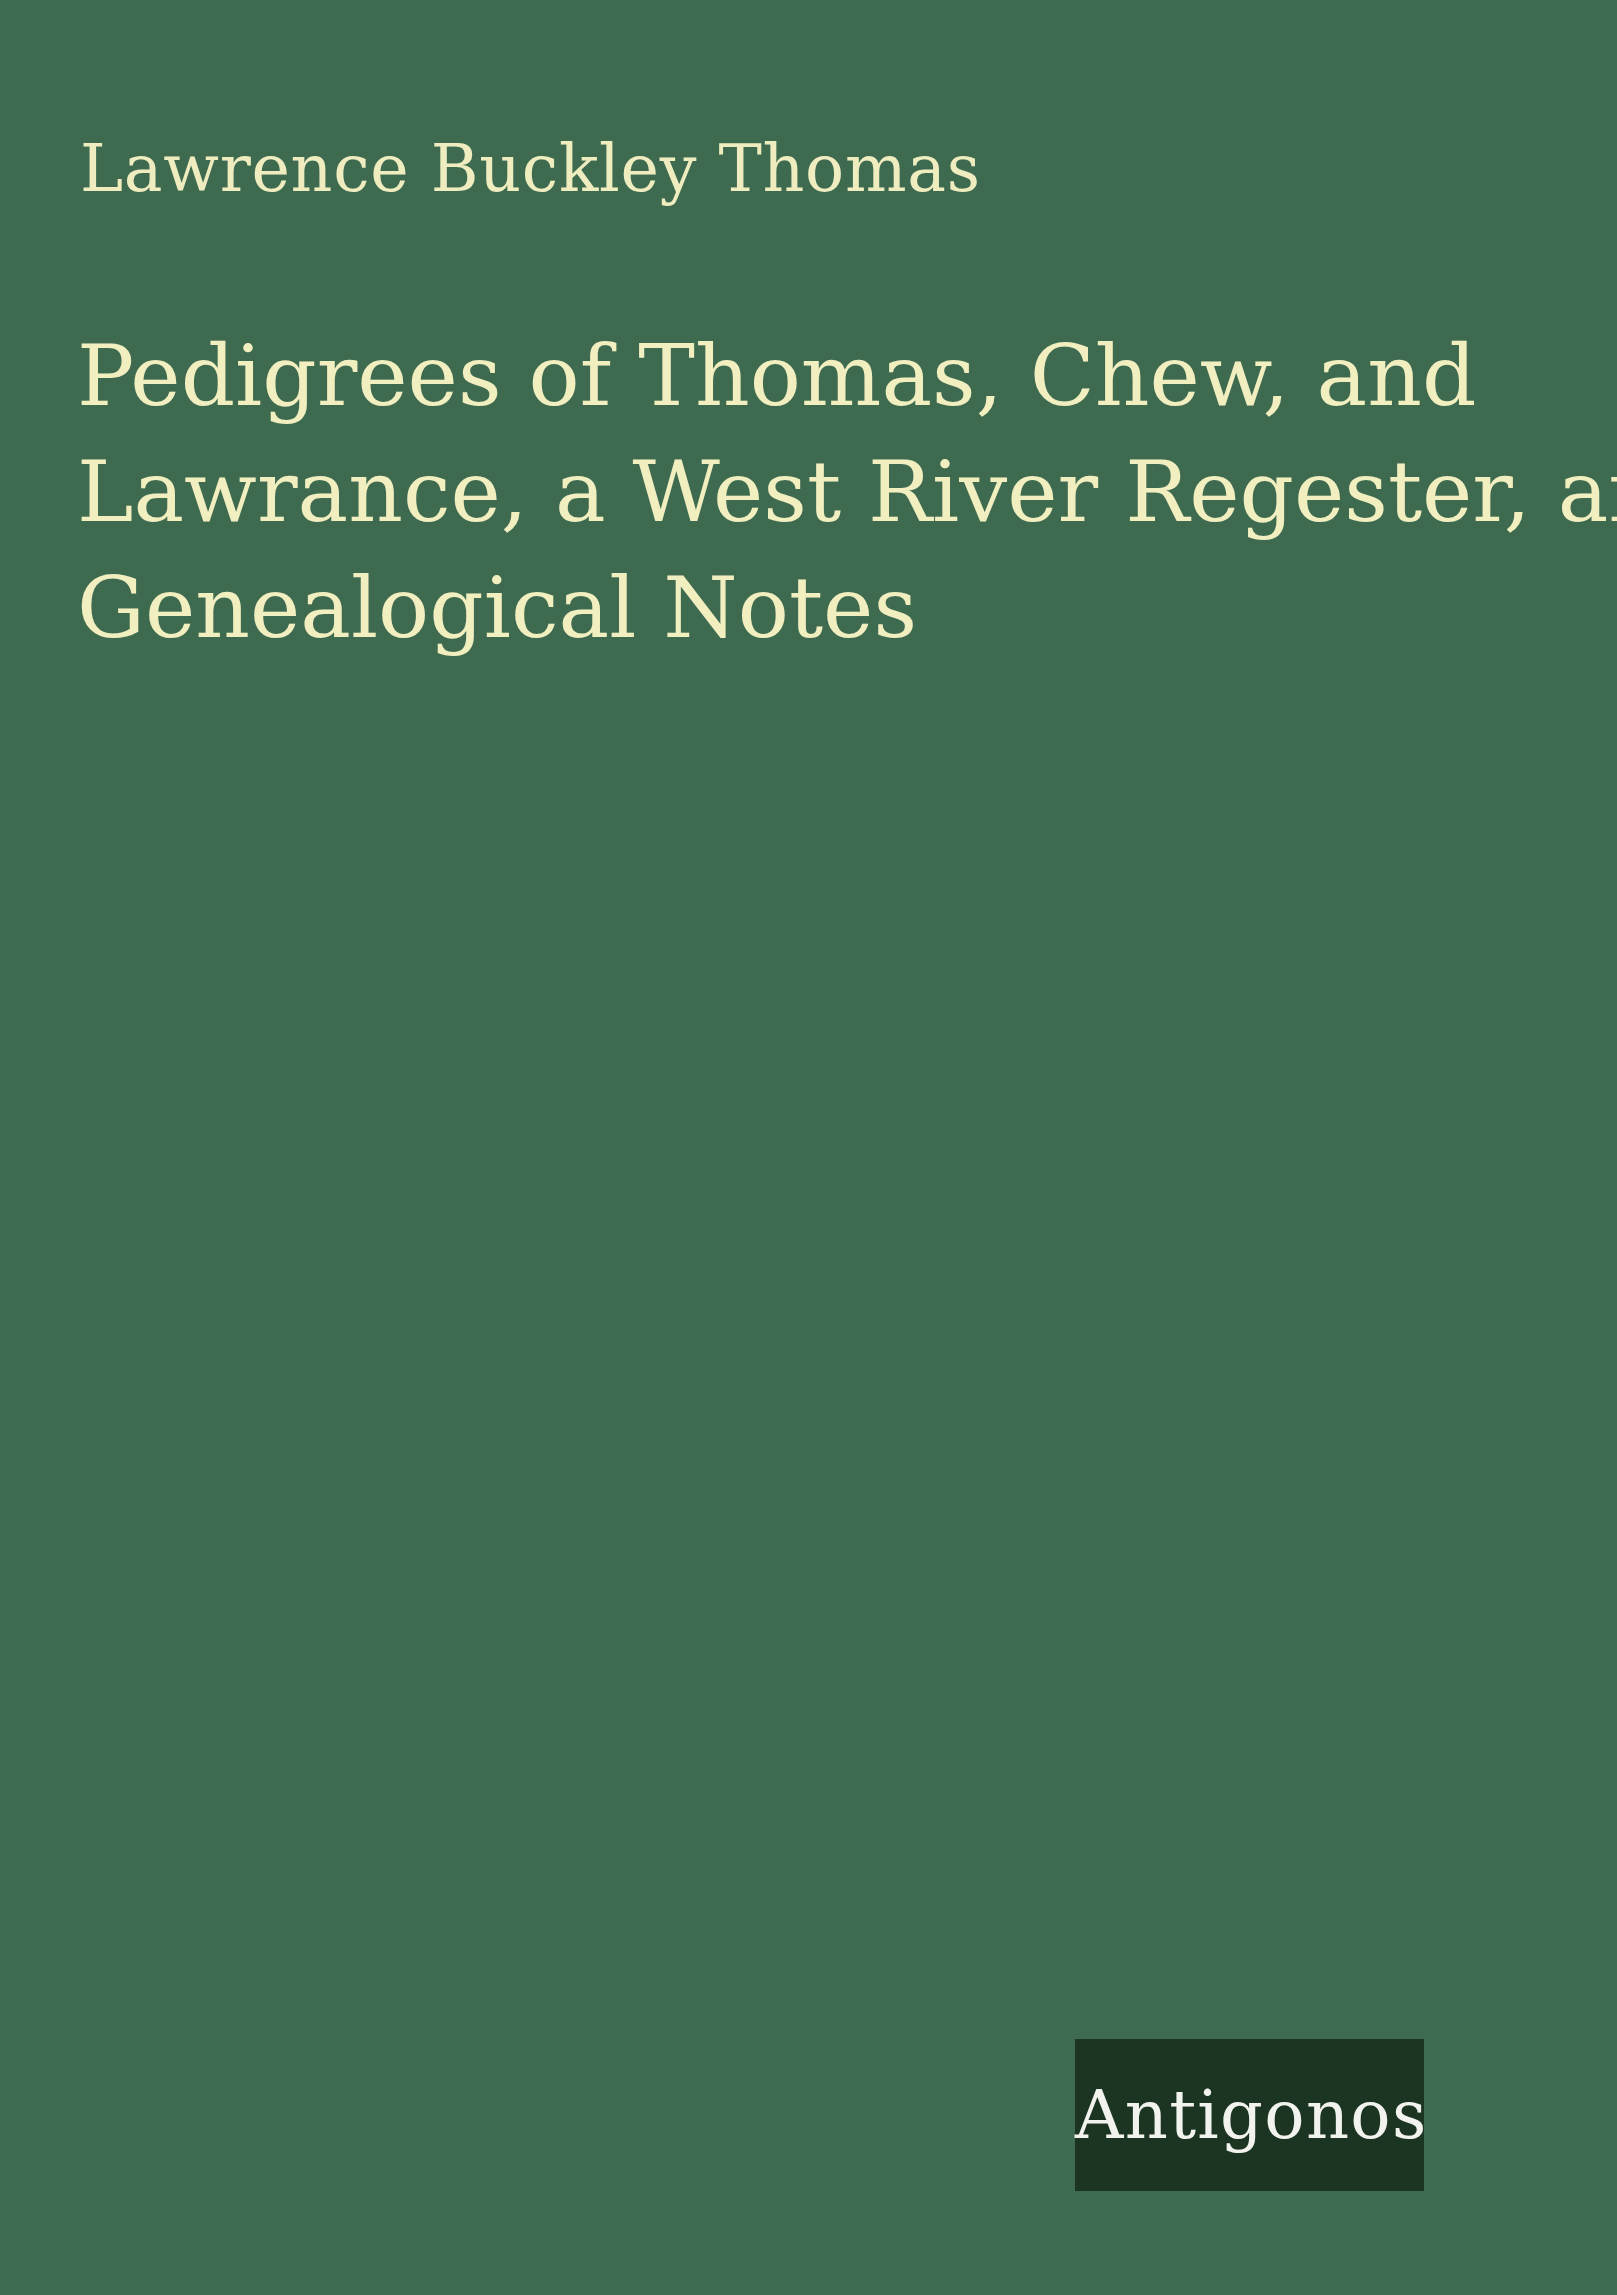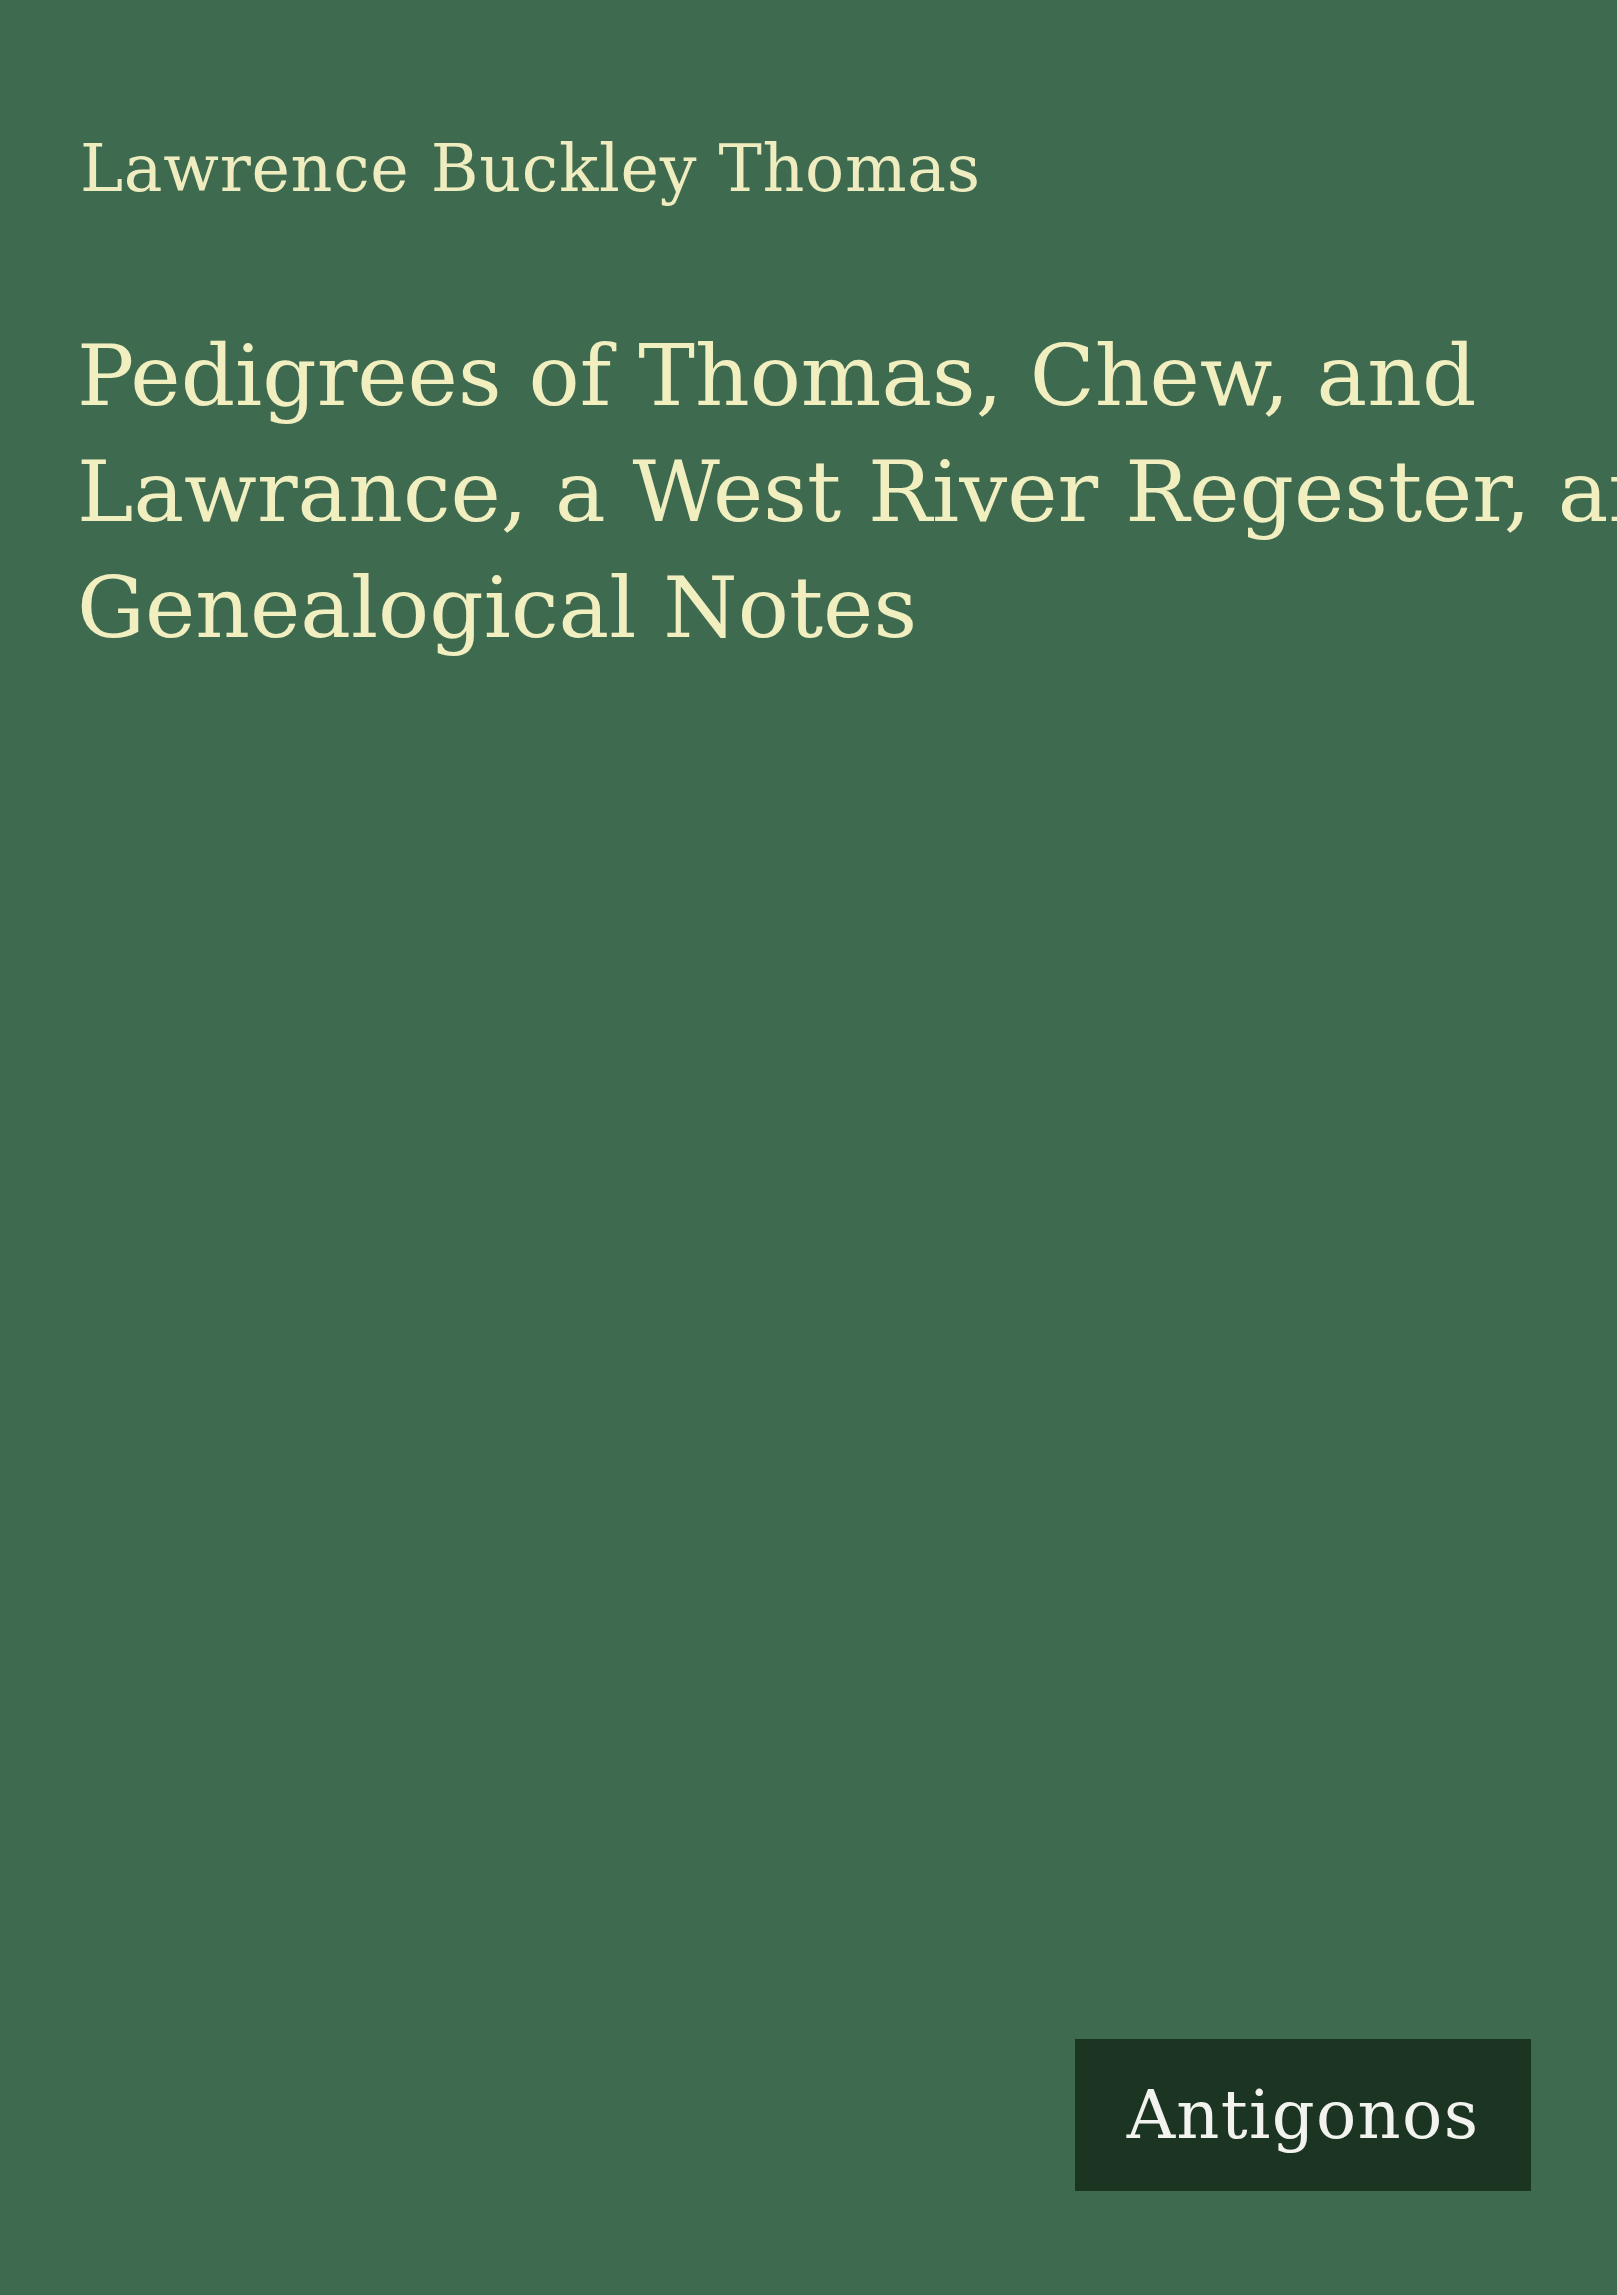--- a/index.html
+++ b/index.html
@@ -37,26 +37,26 @@
     font-size: 85px;
     line-height: 116px;
     color: var(--title-text, #f1eec0);
     letter-spacing: 0px;
     white-space: nowrap;
   }
   .publisher-box {
     position: absolute;
     left: 1075px;
     top: 2039px;
-    width: 456px;
+    width: 349px;
     height: 152px;
     background: var(--publisher-box-bg, #1b3522);
     display: flex;
     align-items: center;
-    justify-content: center;
+    justify-content: flex-start;
   }
   .publisher {
     font-size: 67px;
     color: var(--publisher-text, #f2f3ee);
     letter-spacing: 1.3px;
     white-space: nowrap;
   }
 </style>
 </head>
 <body>

